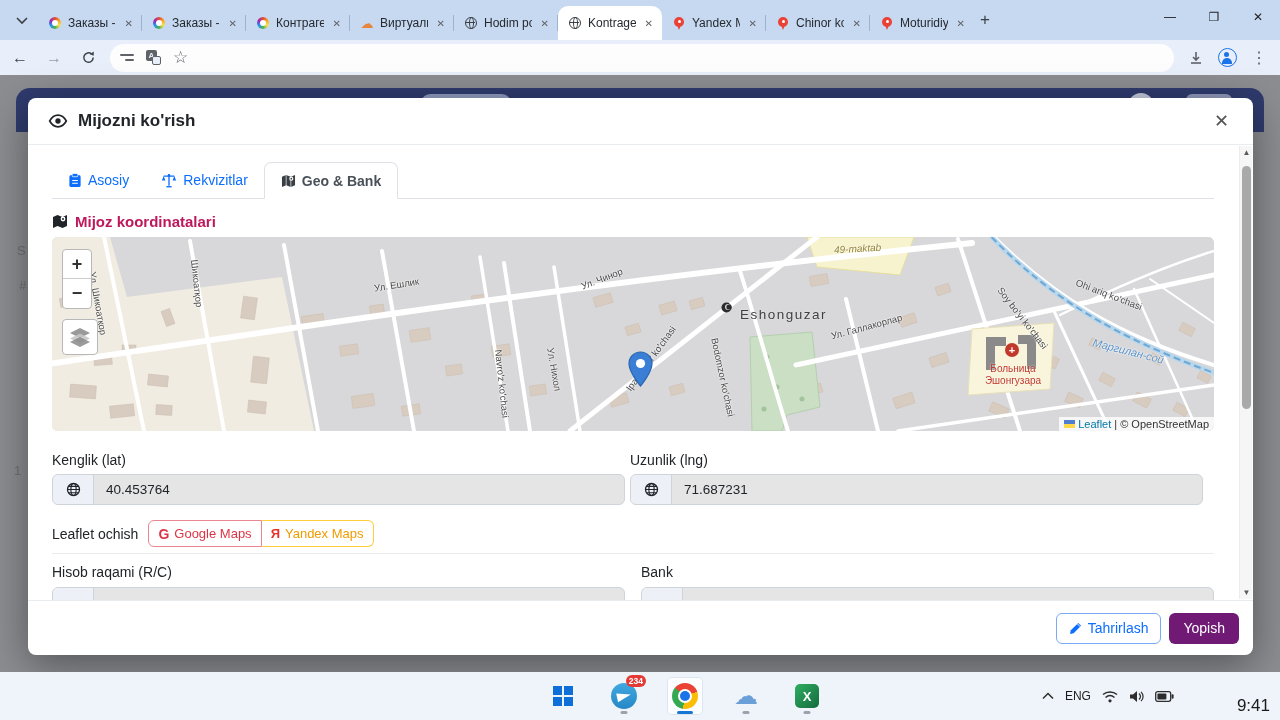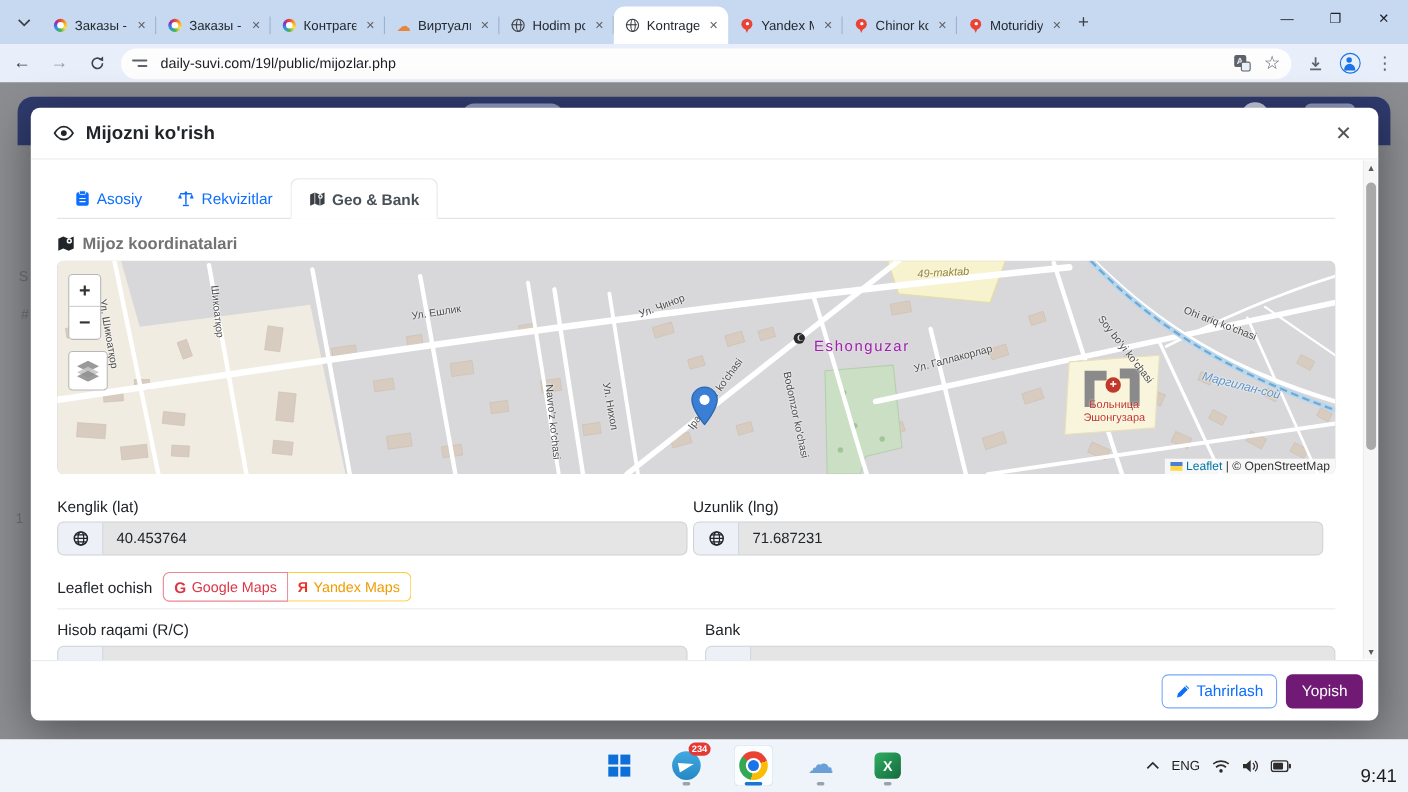--- a/index.html
+++ b/index.html
@@ -56,27 +56,27 @@
 
   
   .modal { position:absolute; left:28px; top:23px; width:1225px; height:557px; background:#fff; border-radius:8px; box-shadow:0 10px 40px rgba(0,0,0,.4); }
   .m-header { height:47px; display:flex; align-items:center; padding:0 20px; border-bottom:1px solid #e9ecef; }
   .m-title { font-size:17px; font-weight:bold; color:#212529; margin-left:10px; }
   .m-close { margin-left:auto; font-size:18px; color:#555; line-height:1; padding:4px; }
   .m-body { position:relative; height:455px; padding:0 39px 0 24px; overflow:hidden; }
   .m-tabs { margin-top:17px; display:flex; border-bottom:1px solid #dee2e6; height:37px; }
   .m-tab { display:flex; align-items:center; gap:6px; padding:0 16px; font-size:14px; color:#0d6efd; }
   .m-tab.active { background:#fff; border:1px solid #dee2e6; border-bottom:1px solid #fff; border-radius:7px 7px 0 0; color:#495057; margin-bottom:-1px;font-weight:bold; }
-  .sec-head { margin-top:14px; display:flex; align-items:center; gap:7px; font-size:15px; font-weight:bold; color:#737373; }
+  .sec-head { margin-top:14px; display:flex; align-items:center; gap:7px; font-size:15px; font-weight:bold; color:#be185d; }
 
   
   .map { position:relative; margin-top:7px; width:1162px; height:194px; border-radius:6px; overflow:hidden; background:#d8d8da; }
   .map svg.base { position:absolute; left:0; top:0; }
   .mlabel { position:absolute; font-size:9.5px; color:#4a4a4a; white-space:nowrap; text-shadow:0 0 2px #fff,0 0 2px #fff; }
-  .place-label { font-size:13.5px; color:#a21caf; letter-spacing:1.5px; text-shadow:0 0 2px #eee; }
+  .place-label { font-size:13.5px; color:#404040; letter-spacing:1.5px; text-shadow:0 0 2px #eee; }
   .school-label { font-size:10px; font-style:italic; color:#938435; }
   .river-label { font-size:11px; font-style:italic; color:#5a93c9; }
   .hosp-label { font-size:10px; color:#c0392b; width:70px; text-align:center; line-height:1.15; text-shadow:0 0 2px #fff; }
   .hosp-cross { position:absolute; width:14px; height:14px; border-radius:50%; background:#c0392b; color:#fff; font-size:11px; font-weight:bold; display:flex; align-items:center; justify-content:center; line-height:1; }
   .zoomctl { position:absolute; left:10px; top:12px; width:30px; background:#fff; border:1px solid #b8b8b8; border-radius:4px; overflow:hidden; }
   .zoomctl div { height:29px; display:flex; align-items:center; justify-content:center; font-size:18px; font-weight:bold; color:#333; }
   .zoomctl div:first-child { border-bottom:1px solid #ccc; }
   .layersctl { position:absolute; left:10px; top:82px; width:36px; height:36px; background:#fff; border:1px solid #b8b8b8; border-radius:4px; display:flex; align-items:center; justify-content:center; }
   .attrib { position:absolute; right:0; bottom:0; background:rgba(255,255,255,.78); font-size:11px; padding:1px 5px; display:flex; align-items:center; gap:3px; color:#333; }
   .attrib .leaf { color:#0078a8; }
@@ -234,21 +234,20 @@
     <svg width="15" height="15" viewBox="0 0 16 16">
         <path d="M13 8a5 5 0 1 1-1.7-3.7" fill="none" stroke="#3f4449" stroke-width="1.6"></path>
         <polygon points="13.6,1.5 13.6,6 9.4,4.5" fill="#3f4449"></polygon>
       </svg>
   </span>
   <div class="omnibox">
     <span class="site-ctl">
         <i></i>
         <i></i>
       </span>
-    <span class="url-text">daily-suvi.com/19l/public/mijozlar.php</span>
     <span class="omni-right">
       <span class="t-ico">
           <span class="translate-box">
             <b>A</b>
             <u></u>
           </span>
         </span>
       <span class="t-ico" style="font-size:17px;">☆</span>
     </span>
   </div>

